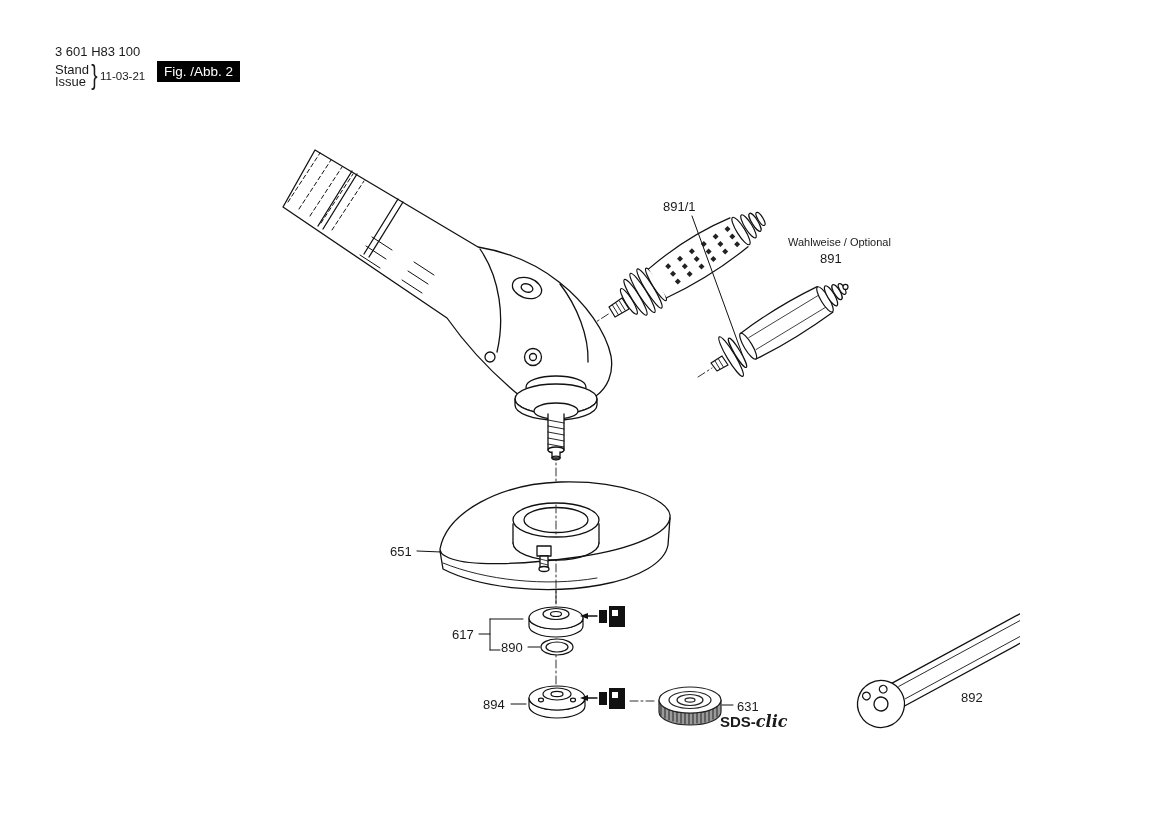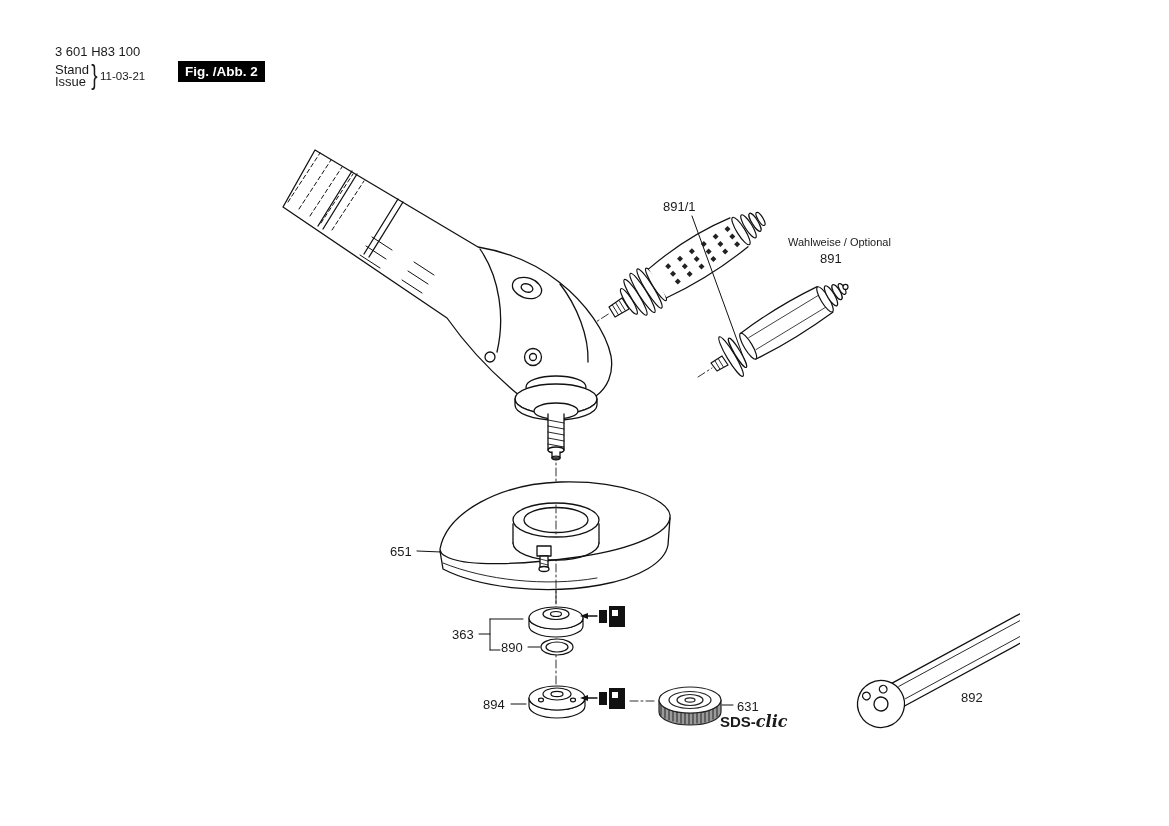--- a/index.html
+++ b/index.html
@@ -6,21 +6,21 @@
   .page{position:relative;width:1020px;height:826px;background:#fff;overflow:hidden;
         font-family:"Liberation Sans",sans-serif;color:#1a1a1a;}
   svg{position:absolute;left:0;top:0;}
   .txt{position:absolute;white-space:nowrap;}
   .pn{font-size:13px;}
   .si-row{display:flex;align-items:center;}
   .si{display:flex;flex-direction:column;font-size:13px;line-height:12px;}
   .brace{font-size:27px;font-weight:400;transform:scale(.7,1.02);margin:0 1px;}
   .date{font-size:11.5px;}
   .figbox{position:absolute;left:157px;top:61px;background:#000;color:#fff;
-          font-size:13.5px;font-weight:bold;padding:3px 7px;margin-left:21px;}
+          font-size:13.5px;font-weight:normal;padding:3px 7px;}
   .plabel{position:absolute;font-size:13px;font-weight:normal;white-space:nowrap;}
   .plabel.reg{font-weight:normal;}
   .note{position:absolute;font-size:11px;white-space:nowrap;}
   .sds{position:absolute;font-size:15px;font-weight:bold;white-space:nowrap;}
   .sds .clic{font-family:"DejaVu Serif",serif;font-style:italic;font-size:16px;}
   .footer{position:absolute;left:55px;top:724px;font-size:11px;line-height:13px;}
 </style>
 </head>
 <body>
 
@@ -273,21 +273,21 @@
   </div>
   <span class="brace">}</span>
   <span class="date">11-03-21</span>
 </div>
 <div class="figbox">Fig. /Abb. 2</div>
 
 <div class="plabel" style="left:663px;top:199px;">891/1</div>
 <div class="note" style="left:788px;top:236px;">Wahlweise / Optional</div>
 <div class="plabel" style="left:820px;top:251px;">891</div>
 <div class="plabel" style="left:390px;top:544px;">651</div>
-<div class="plabel" style="left:452px;top:627px;">363</div>
+<div class="plabel" style="left:452px;top:627px;">617</div>
 <div class="plabel reg" style="left:501px;top:640px;">890</div>
 <div class="plabel" style="left:483px;top:697px;">894</div>
 <div class="plabel" style="left:737px;top:699px;">631</div>
 <div class="sds" style="left:720px;top:712px;"><span>SDS-</span><span class="clic">clic</span></div>
 <div class="plabel" style="left:961px;top:690px;">892</div>
 
 
 </div>
 
 </body></html>

